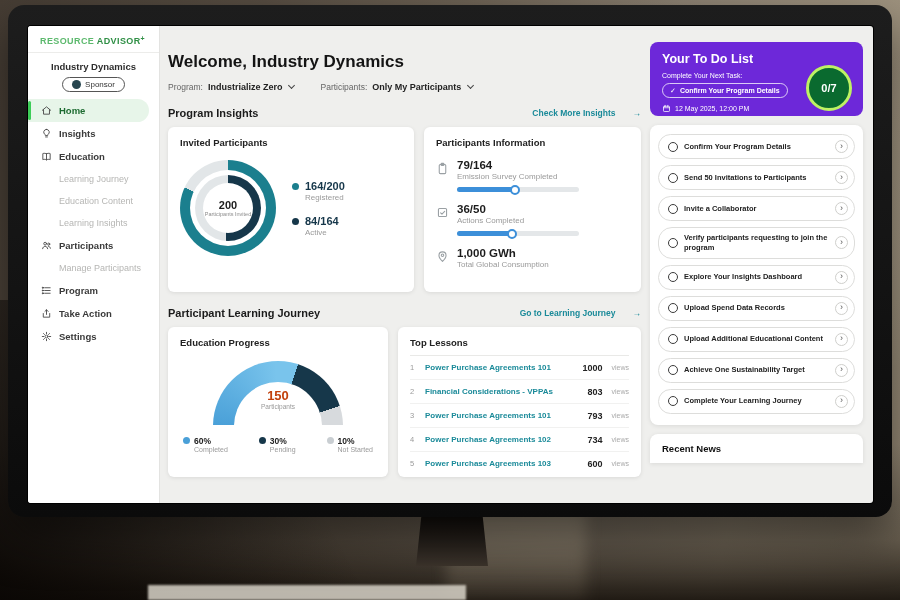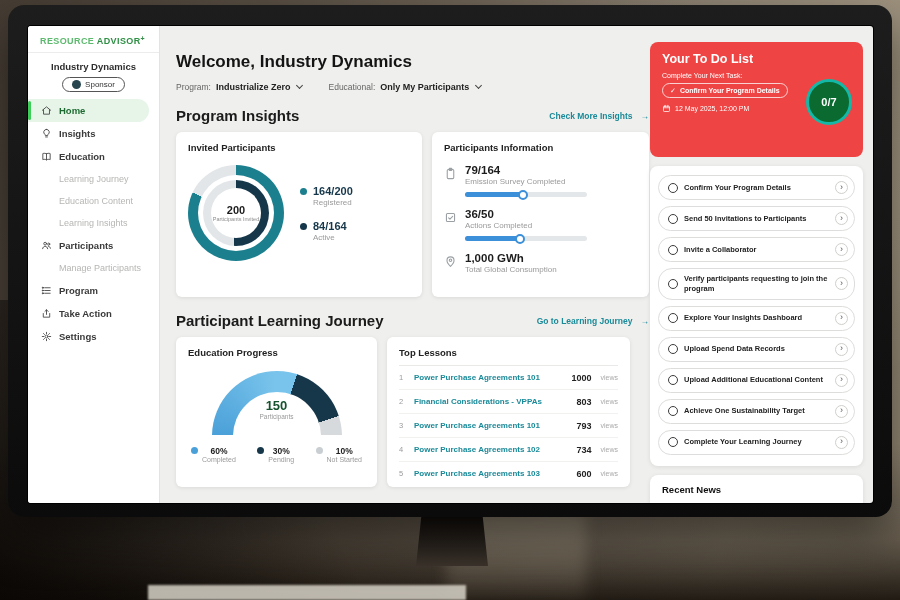--- a/index.html
+++ b/index.html
@@ -35,37 +35,37 @@
   .sp-ic { width:9px; height:9px; border-radius:50%; background:#27464f; }
   .nav-item { display:flex; align-items:center; gap:7px; height:23px; padding-left:13px;
     font-size:9.5px; color:#3a3a3a; font-weight:600; position:relative; cursor:pointer; }
   .nav-item .nicon { width:11px; height:11px; color:#4a4a4a; display:flex; flex:none; }
   .nav-item .nicon svg { width:11px; height:11px; }
   .nav-item.sub { padding-left:31px; color:#b6b6b4; font-weight:400; font-size:9px; height:22px; }
   .nav-item.active { background:#e7f5e9; color:#1d6b31; border-radius:0 12px 12px 0; margin-right:10px; }
   .nav-item.active::before { content:""; position:absolute; left:0; top:2px; bottom:2px; width:3px; background:#3dcd58; border-radius:2px; }
 
   
-  .main { position:absolute; left:148px; top:0; width:473px; height:100%;border-radius:17px; }
+  .main { position:absolute; left:140px; top:0; width:473px; height:100%;border-radius:17px; }
   .welcome { margin-top:26px; font-size:17px; font-weight:bold; color:#141414; }
   .filters { margin-top:10px; display:flex; gap:26px; align-items:center; }
   .filter { font-size:8.5px; color:#666; display:flex; gap:5px; align-items:center; cursor:pointer; }
   .fvalue { font-weight:bold; color:#222; font-size:9px; }
   .chev { width:5px; height:5px; border-right:1.4px solid #444; border-bottom:1.4px solid #444;
     transform:rotate(45deg); display:inline-block; margin-left:2px; margin-top:-3px; }
   .section-head { display:flex; justify-content:space-between; align-items:center; margin-top:15px; }
-  .section-title { font-size:15px; font-weight:bold; color:#1b1b1b; }
-  .tlink { font-size:8.5px; font-weight:bold; color:#1a8a99; cursor:pointer; display:flex; gap:8px; align-items:center; }
+  .section-title { font-size:11px; font-weight:bold; color:#1b1b1b; }
+  .tlink { font-size:8.5px; font-weight:bold; color:#1a8a99; cursor:pointer; display:flex; gap:17px; align-items:center; }
   .cards { display:flex; gap:10px; margin-top:8px; }
   .card { background:#fff; border-radius:6px; box-shadow:0 1px 4px rgba(0,0,0,.09); padding:10px 12px; }
   .card-title { font-size:9.5px; font-weight:bold; color:#222; }
 
   #invited-card { width:246px; height:165px; }
   #info-card { width:217px; height:165px; }
-  #education-card { width:201px; height:150px; }
+  #education-card { width:220px; height:150px; }
   #lessons-card { width:243px; height:150px; }
 
   .donut-wrap { display:flex; align-items:center; gap:16px; margin-top:12px; }
   .donut { width:96px; height:96px; border-radius:50%; display:grid; place-items:center; }
   .donut-mid { width:76px; height:76px; border-radius:50%; background:#fff; display:grid; place-items:center; }
   .donut-inner { width:66px; height:66px; border-radius:50%; display:grid; place-items:center; }
   .donut-center { width:50px; height:50px; border-radius:50%; background:#fff; display:grid; place-items:center; text-align:center; }
   .dc-val { font-size:11px; font-weight:bold; color:#1c1c1c; }
   .dc-lab { font-size:5.5px; color:#8c8c8c; line-height:1.25; }
   .dstats { display:flex; flex-direction:column; gap:13px; }
@@ -83,49 +83,49 @@
   .ibar { width:122px; height:5px; background:#e4e7e9; border-radius:3px; margin-top:6px; }
   .ifill { height:100%; background:#3c8fd9; border-radius:3px; position:relative; }
   .ifill::after { content:""; position:absolute; right:-4px; top:-2.5px; width:6px; height:6px;
     border-radius:50%; background:#fff; border:2px solid #3c8fd9; }
 
   .gauge-wrap { position:relative; width:130px; height:64px; margin:13px auto 0; overflow:hidden; }
   .gauge-arc { position:absolute; left:0; top:0; width:130px; height:130px; border-radius:50%;
     background:#d7dadd; }
   .gauge-hole { position:absolute; left:21px; top:21px; width:88px; height:88px; border-radius:50%; background:#fff; }
   .gauge-center { position:absolute; left:0; right:0; top:27px; text-align:center; }
-  .gc-val { font-size:13px; font-weight:bold; color:#14532d; }
+  .gc-val { font-size:13px; font-weight:bold; color:#c2410c; }
   .gc-lab { font-size:6.5px; color:#999; }
   .glegend { display:flex; justify-content:space-between; margin-top:11px; padding:0 3px; }
   .gitem { display:flex; gap:4px; }
   .gdot { width:7px; height:7px; border-radius:50%; margin-top:1px; flex:none; }
   .gdot.c1 { background:#4aa0d8; } .gdot.c2 { background:#16374a; } .gdot.c3 { background:#c9ced2; }
-  .gval { font-size:8.5px; font-weight:bold; color:#222;text-align:center; }
+  .gval { font-size:8.5px; font-weight:bold; color:#222; }
   .glab { font-size:7px; color:#9a9a9a; }
 
   .lessons-head { font-size:9.5px; font-weight:bold; color:#222; padding-bottom:7px; border-bottom:1px solid #e9e9e7; }
   .lrow { display:flex; align-items:center; gap:7px; padding:6.5px 0; border-bottom:1px solid #f1f1f0; cursor:pointer; }
   .lrow:last-child { border-bottom:none; }
   .lrank { font-size:7.5px; color:#9a9a9a; width:8px; flex:none; }
   .ltitle { font-size:8px; color:#1a8a99; font-weight:600; flex:1; }
   .lviews { font-size:9px; font-weight:bold; color:#222; }
   .lvlab { font-size:7px; color:#aaa; margin-left:2px; }
 
   
   .rightcol { position:absolute; left:622px; top:16px; width:213px; }
-  .todo-hero { background:#ef4444; border-radius:8px; padding:10px 12px; color:#fff; position:relative; height:115px; }
+  .todo-hero { background:#6d28d9; border-radius:8px; padding:10px 12px; color:#fff; position:relative; height:74px; }
   .th-title { font-size:12.5px; font-weight:bold; }
   .th-sub { font-size:7px; margin-top:6px; }
   .th-pill { display:flex; align-items:center; gap:4px; width:fit-content;
     border:1px solid rgba(255,255,255,.75); border-radius:9px; padding:2.5px 7px; font-size:7px; margin-top:4px; font-weight:600; }
   .th-check { font-size:7px; }
   .th-date { display:flex; gap:4px; align-items:center; font-size:7px; margin-top:6px; }
   .th-date svg { width:9px; height:9px; }
-  .th-ring { position:absolute; right:11px; top:37px; width:46px; height:46px; border-radius:50%;
-    background:#0a6a2f; border:3px solid #14b8a6; display:grid; place-items:center; font-size:11px; font-weight:bold; }
+  .th-ring { position:absolute; right:11px; top:23px; width:46px; height:46px; border-radius:50%;
+    background:#0a6a2f; border:3px solid #bef264; display:grid; place-items:center; font-size:11px; font-weight:bold; }
 
   .todo-panel { margin-top:9px; background:#fff; border-radius:8px; box-shadow:0 1px 5px rgba(0,0,0,.09); padding:9px 8px 5px; }
   .titem { display:flex; align-items:center; gap:6px; border:1px solid #dddddb; border-radius:14px;
     padding:5px 6px 5px 9px; margin-bottom:6px; cursor:pointer; background:#fff; }
   .tcheck { width:10px; height:10px; border:1.4px solid #3b3b3b; border-radius:50%; flex:none; }
   .tlabel { flex:1; font-size:7.5px; color:#222; font-weight:600; line-height:1.3; }
   .tchev { width:13px; height:13px; border:1px solid #cfcfcc; border-radius:50%; display:grid;
     place-items:center; font-size:9px; color:#555; flex:none; line-height:1; padding-bottom:1px; }
   .collapse { text-align:center; font-size:8px; font-weight:bold; color:#1a8a99; padding:3px 0 4px; cursor:pointer; }
   .chev-up { width:5px; height:5px; border-right:1.4px solid #1a8a99; border-bottom:1.4px solid #1a8a99;
@@ -241,21 +241,21 @@
   <div class="main">
     <div class="welcome">Welcome, Industry Dynamics</div>
 
     <div class="filters">
       <div class="filter">
         <span>Program:</span>
         <span class="fvalue">Industrialize Zero</span>
         <span class="chev"></span>
       </div>
       <div class="filter">
-        <span>Educational:</span>
+        <span>Participants:</span>
         <span class="fvalue">Only My Participants</span>
         <span class="chev"></span>
       </div>
     </div>
 
     <div class="section-head">
       <span class="section-title">Program Insights</span>
       <span class="tlink">
         <span>Check More Insights</span>
         <span>→</span>

